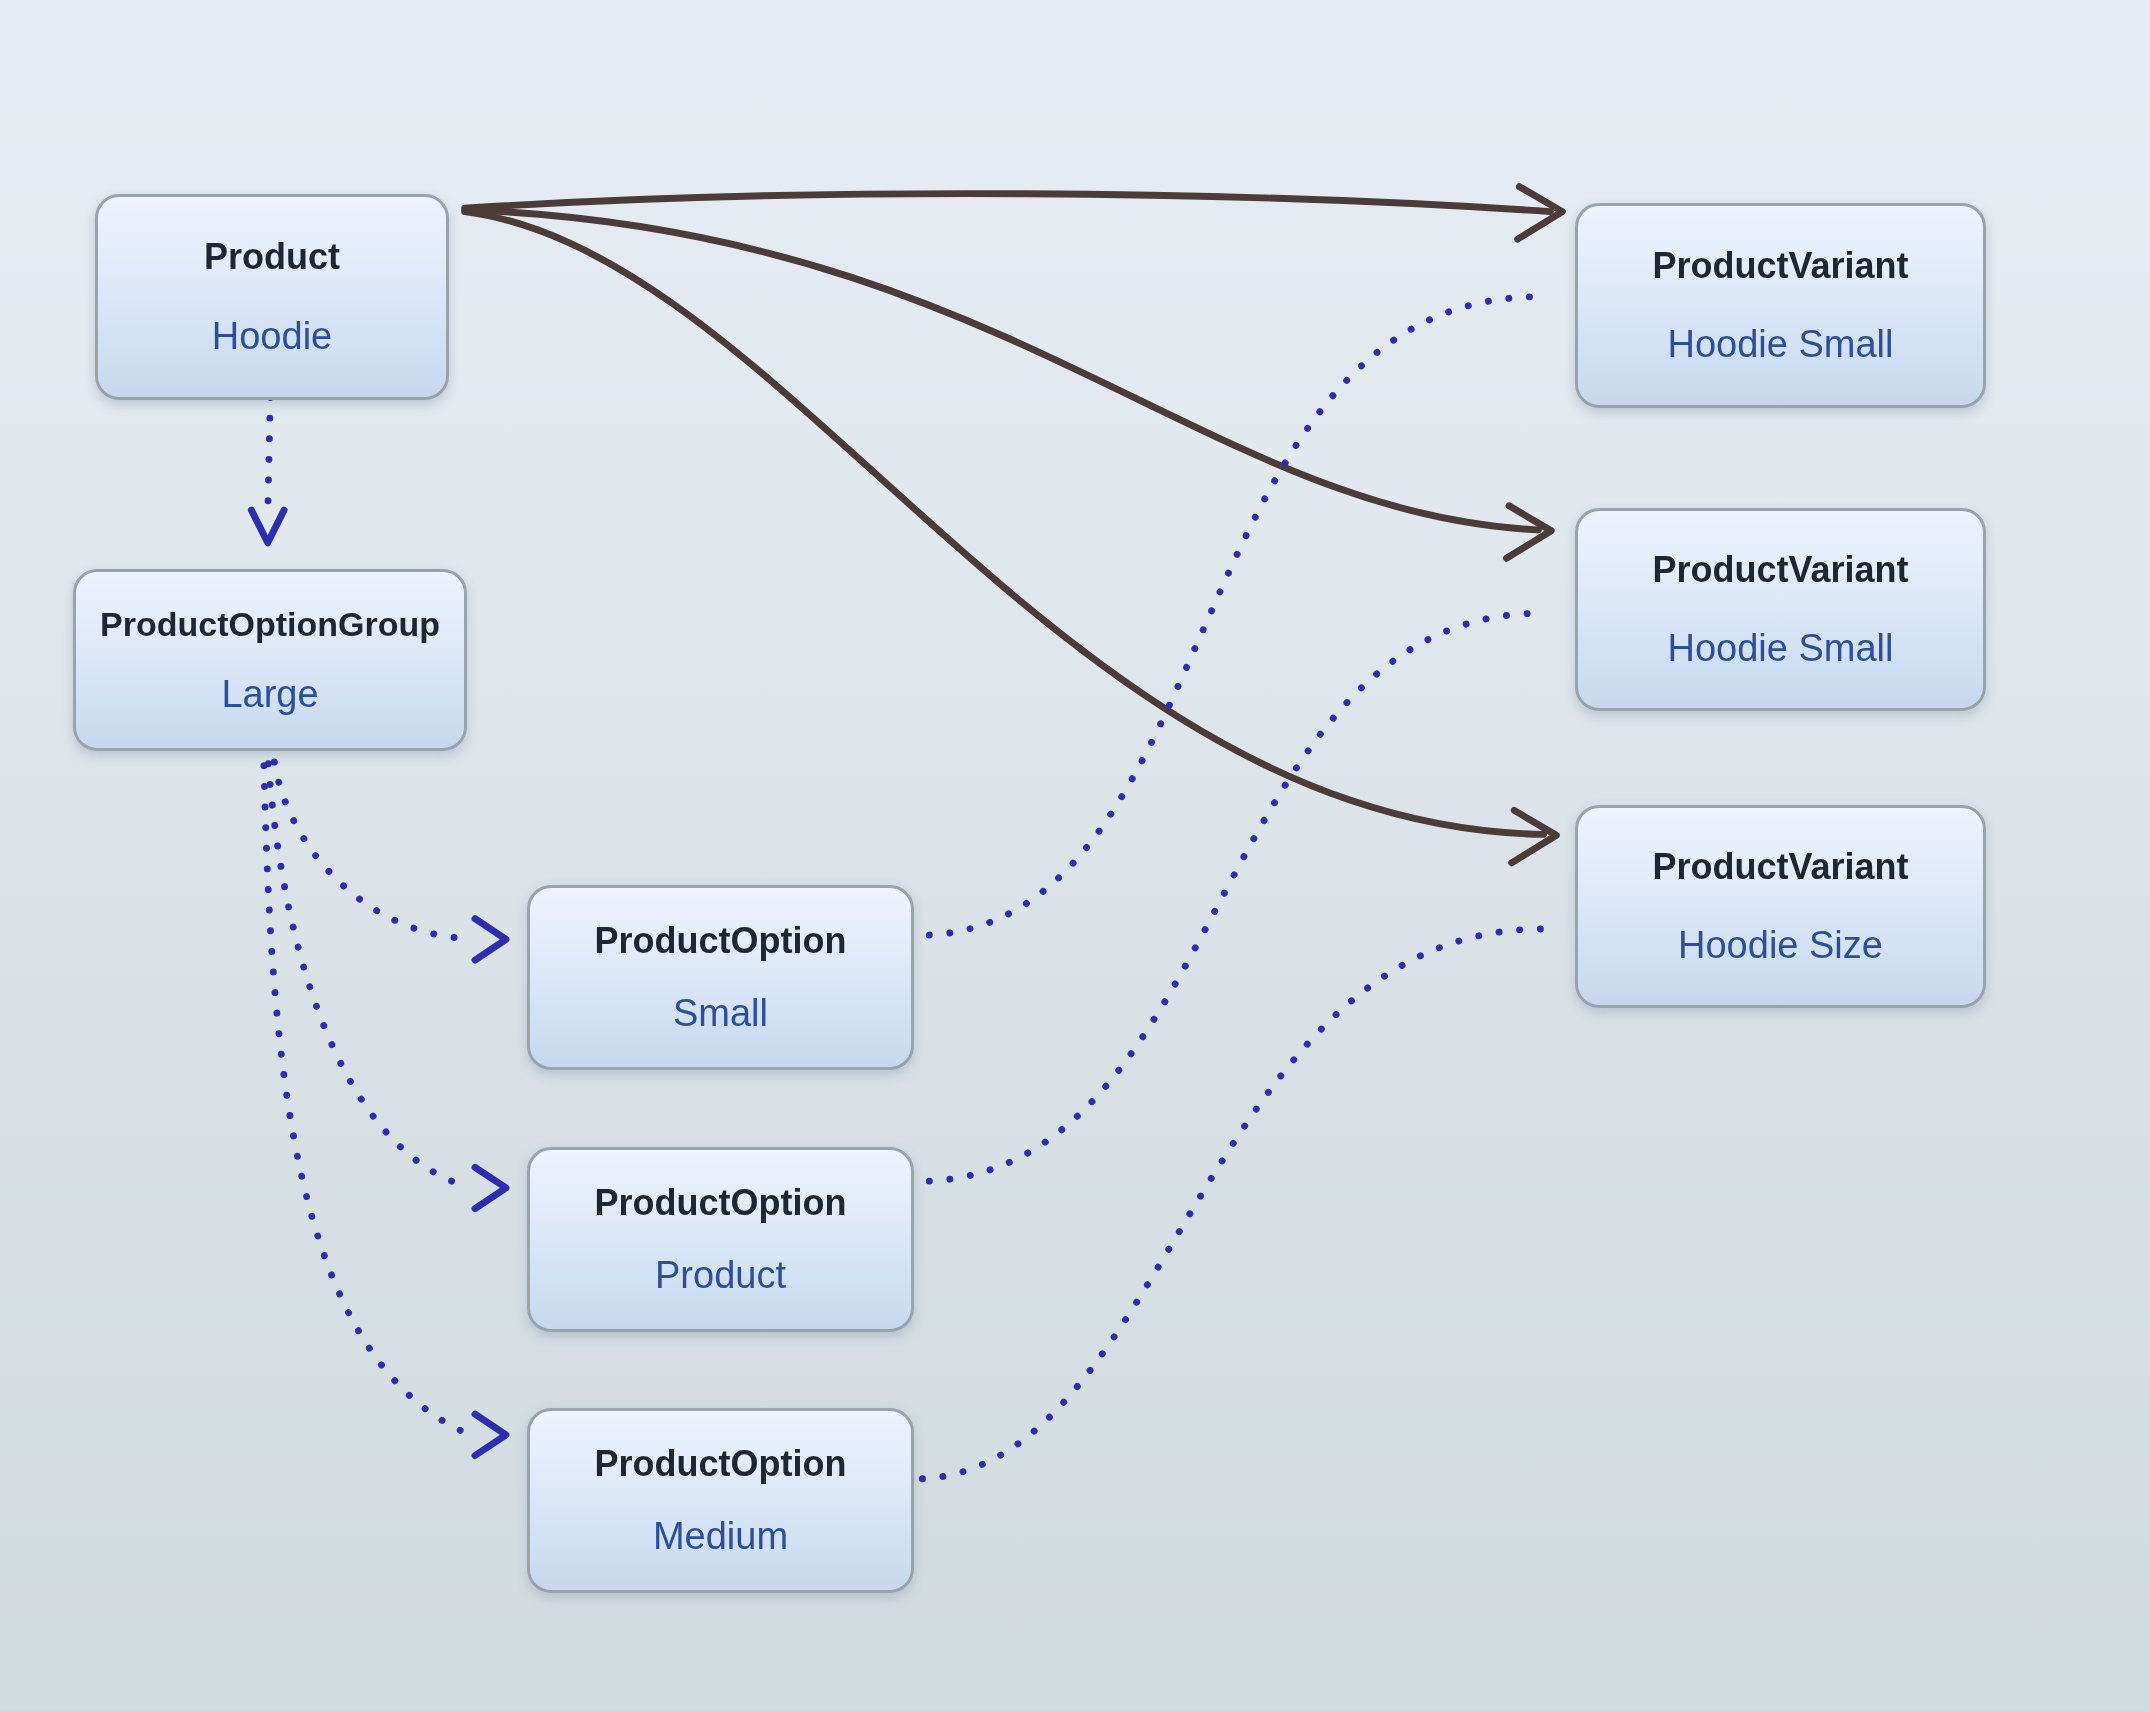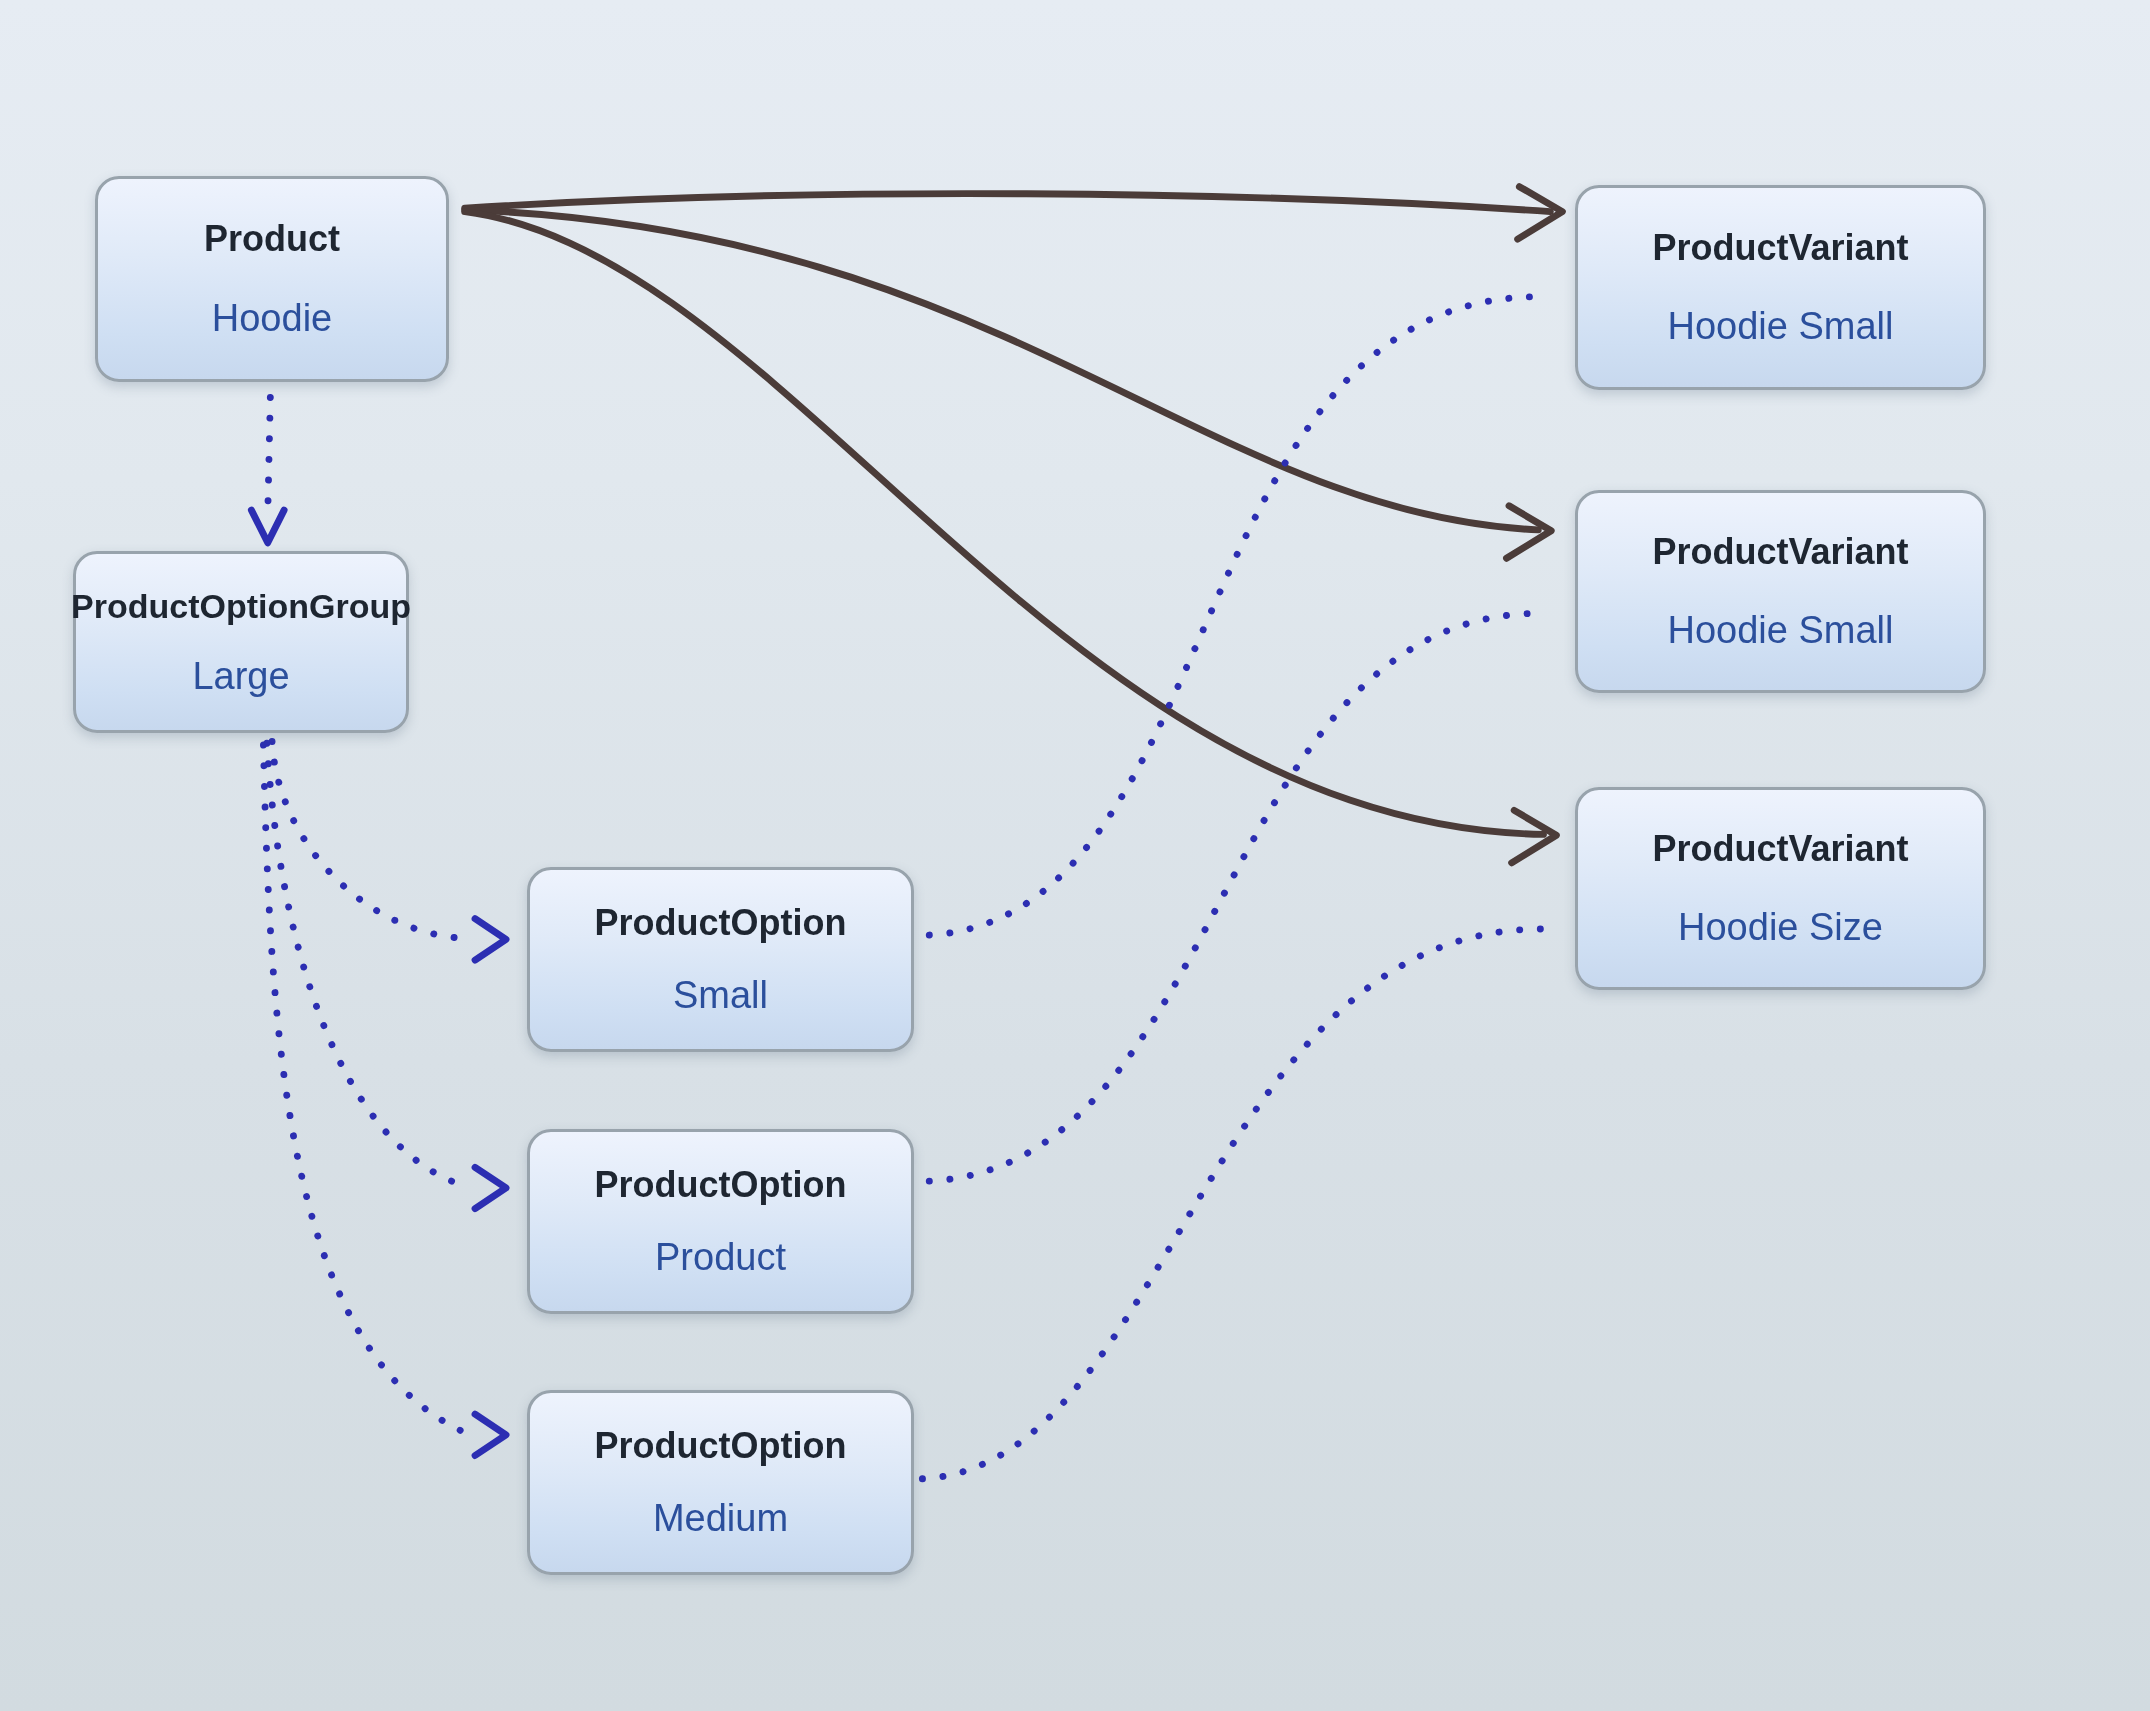--- a/index.html
+++ b/index.html
@@ -28,20 +28,21 @@
     box-sizing: border-box;
     border: 3.4px solid #98a3ac;
     border-radius: 24px;
     background: linear-gradient(180deg, #eef3fd 0%, #e0eaf8 38%, #cfdff3 78%, #c7d8ee 100%);
     box-shadow: 0 4.3px 10.3px rgba(90, 110, 130, 0.25);
     display: flex;
     flex-direction: column;
     justify-content: space-evenly;
     align-items: center;
     text-align: center;
+    margin-top: 18px;
   }
   .node .ntype {
     font-size: 36px;
     font-weight: bold;
     color: #1e2631;
     white-space: nowrap;
     line-height: 1;
   }
   .node .nname {
     font-size: 38px;
@@ -115,21 +116,21 @@
     <path class="dotted-edge" d="M 1080 1087 C 1430 1068, 1370 346, 1788 345"></path>
     <path class="dotted-edge" d="M 1080 1373 C 1430 1356, 1410 714, 1790 713"></path>
     <path class="dotted-edge" d="M 1072 1719 C 1360 1705, 1400 1080, 1792 1080"></path>
   </svg>
 
   <div class="node" style="left:95px; top:176px; width:354px; height:206px">
     <div class="ntype">Product</div>
     <div class="nname">Hoodie</div>
   </div>
 
-  <div class="node" style="left:73px; top:551px; width:336px; height:182px">
+  <div class="node" style="left:73px; top:551px; width:394px; height:182px">
     <div class="ntype" style="font-size:34px">ProductOptionGroup</div>
     <div class="nname">Large</div>
   </div>
 
   <div class="node" style="left:527px; top:867px; width:387px; height:185px">
     <div class="ntype">ProductOption</div>
     <div class="nname">Small</div>
   </div>
 
   <div class="node" style="left:527px; top:1129px; width:387px; height:185px">

